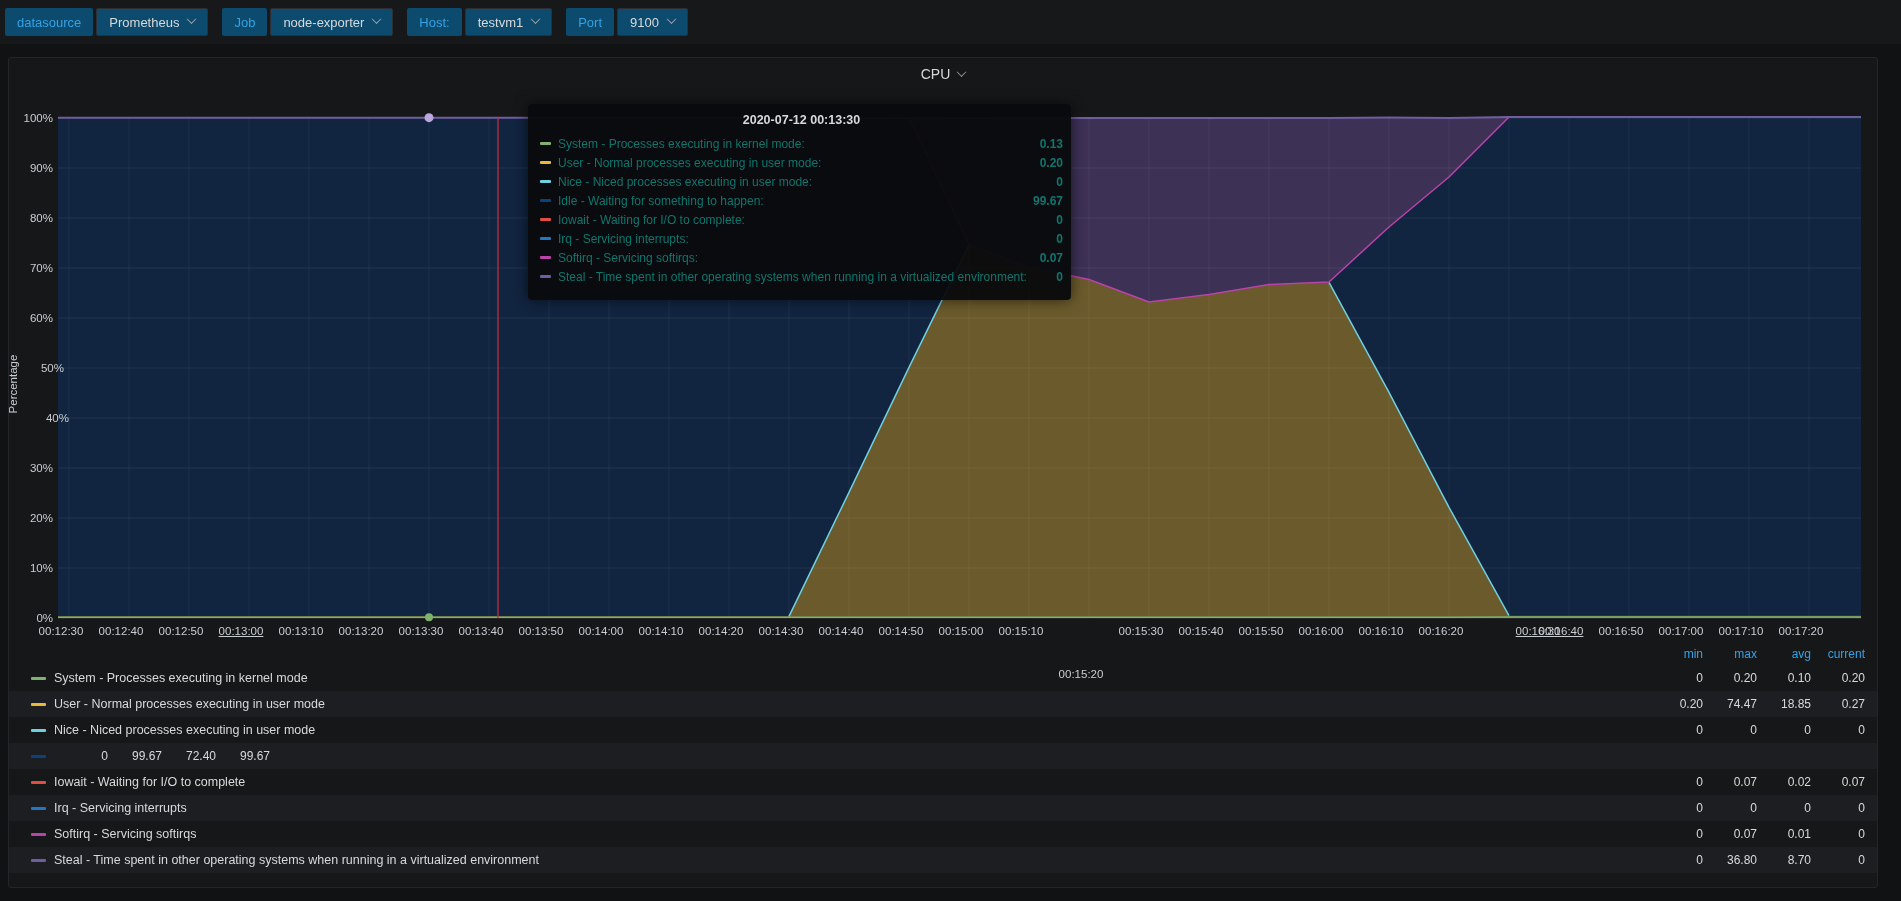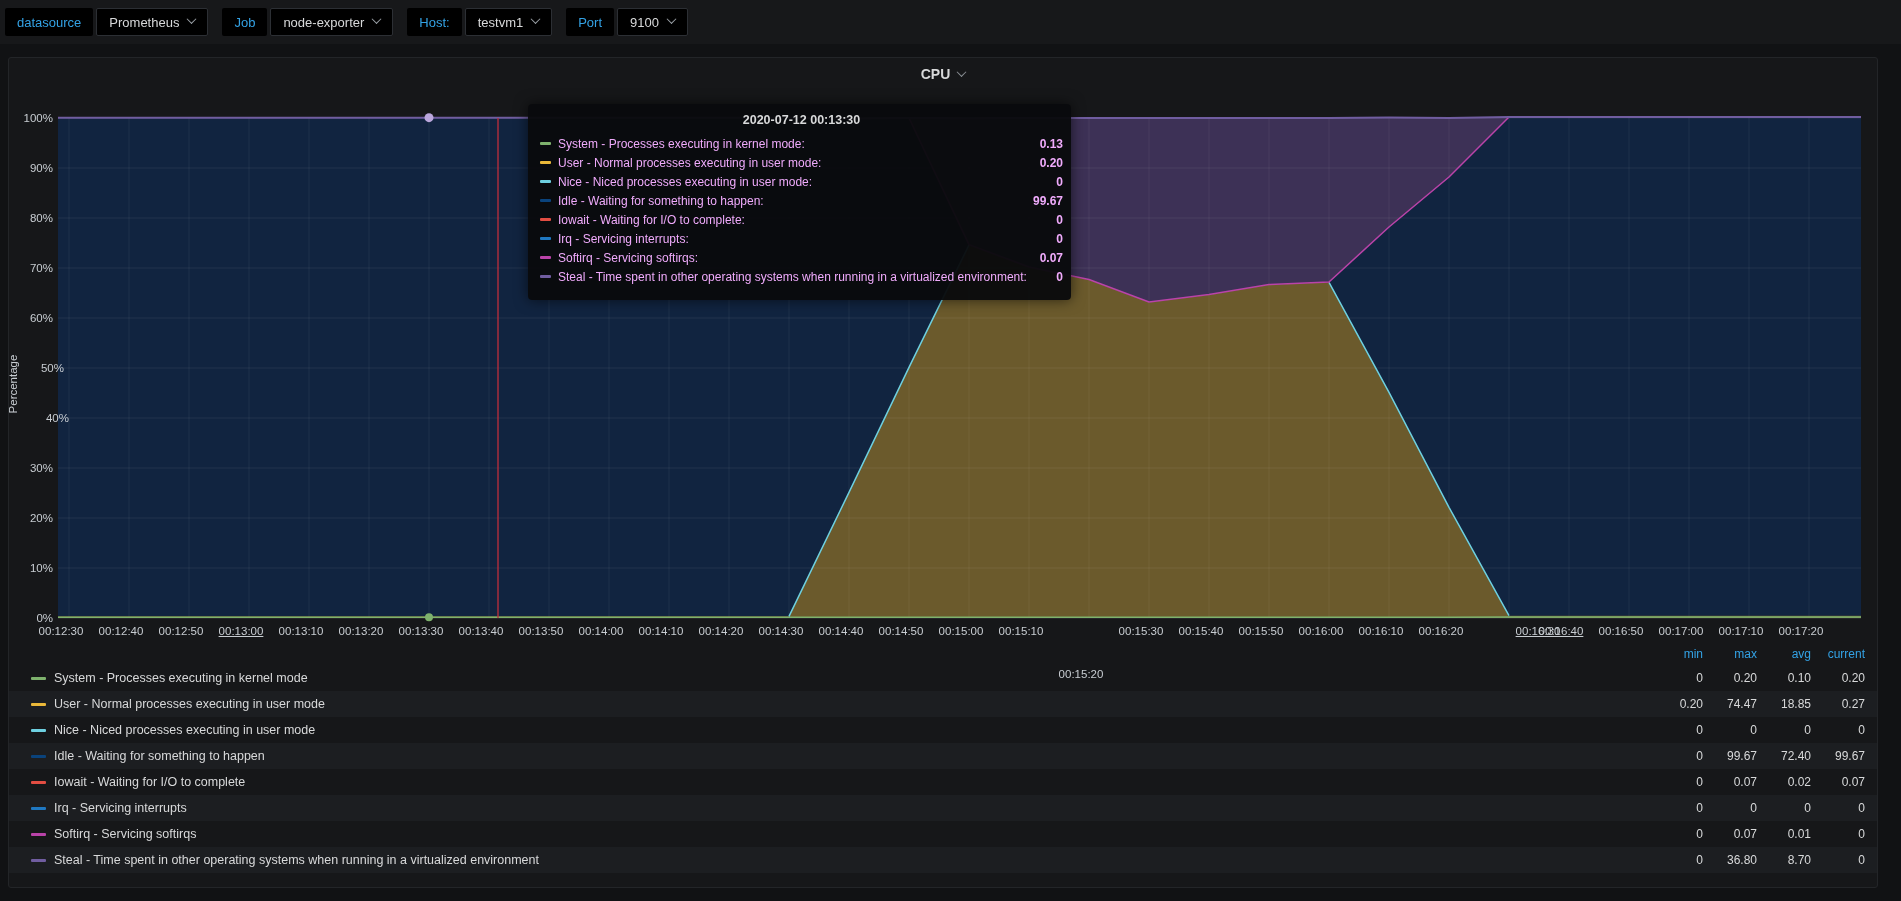--- a/index.html
+++ b/index.html
@@ -1,38 +1,38 @@
 <!DOCTYPE html>
 <html><head>
 <meta charset="utf-8">
 <style>
   * { margin:0; padding:0; box-sizing:border-box; }
   html,body { width:1901px; height:901px; background:#0d0e10; font-family:"Liberation Sans", sans-serif; overflow:hidden; }
   #stage { position:relative; width:1901px; height:901px; background:#111214; }
   
   #toolbar { position:absolute; left:0; top:0; width:1901px; height:44px; background:#17181a; display:flex; align-items:flex-start; padding:8px 0 0 5px; }
   .var-group { display:flex; margin-right:14px; }
-  .chip { height:28px; display:flex; align-items:center; padding:0 12px; background:#000000; border-radius:2px; font-size:13px; }
+  .chip { height:28px; display:flex; align-items:center; padding:0 12px; background:#0c4a6e; border-radius:2px; font-size:13px; }
   .chip.label { color:#33a2e5; font-weight:500; margin-right:3px; }
   .chip.value { color:#d8d9da; border:1px solid #2c2f34; cursor:pointer; }
   .chev { display:inline-block; width:7px; height:7px; border-right:1.5px solid #9aa0a6; border-bottom:1.5px solid #9aa0a6; transform:rotate(45deg) translate(-1px,-1px); margin-left:9px; margin-top:-4px; }
   
   #panel { position:absolute; left:8px; top:57px; width:1870px; height:831px; background:#161719; border:1px solid #232528; border-radius:3px; }
   #panel-header { position:absolute; left:0; top:4px; width:100%; height:24px; display:flex; align-items:center; justify-content:center; cursor:pointer; }
-  #panel-title { color:#d8d9da; font-size:14px; font-weight:bold; }
+  #panel-title { color:#d8d9da; font-size:14px; font-weight:normal; }
   #panel-header .chev { margin-left:8px; margin-top:-2px; border-color:#8a8f94; }
   
   #plot { position:absolute; left:49px; top:39px; }
   .ylab { position:absolute; width:44px; text-align:right; font-size:11.5px; color:#c8cdd2; height:14px; line-height:14px; }
   #yaxis-title { position:absolute; left:-2px; top:266px; width:120px; text-align:center; font-size:11.5px; color:#c8cdd2; transform:rotate(-90deg); transform-origin:60px 60px; }
   .xlab { position:absolute; width:64px; text-align:center; font-size:11.5px; color:#c8cdd2; height:14px; line-height:14px; }
   
   #tooltip { position:absolute; left:519px; top:46px; width:543px; height:196px; background:rgba(9,10,12,0.96); border-radius:4px; box-shadow:0 0 14px rgba(0,0,0,0.6); padding:9px 8px 6px 12px; z-index:30; }
   #tooltip-title { text-align:center; color:#d8d9da; font-size:12.5px; font-weight:bold; margin-bottom:7px; }
-  .tt-row { display:flex; align-items:center; height:19px; font-size:12px; color:#f0abfc; }
+  .tt-row { display:flex; align-items:center; height:19px; font-size:12px; color:#0f766e; }
   .tt-dash { width:11px; height:3px; border-radius:1px; margin-right:7px; flex:none; }
   .tt-label { flex:1; white-space:nowrap; }
   .tt-val { font-weight:bold; text-align:right; }
   
   #legend { position:absolute; left:0px; top:585px; width:1868px; }
   .lg-head { display:flex; height:22px; align-items:center; padding-right:12px; }
   .lg-head .hcell { width:54px; text-align:right; color:#33a2e5; font-size:12px; font-weight:500; }
   .lg-row { display:flex; height:26px; align-items:center; padding:0 12px 0 22px; }
   .lg-row.alt { background:#1c1e21; }
   .lg-dash { width:15px; height:3px; border-radius:1px; margin-right:8px; flex:none; cursor:pointer; }
@@ -248,21 +248,20 @@
           <div class="lg-row">
             <span class="lg-dash" style="background: rgb(110, 208, 224);"></span>
             <span class="lg-name">Nice - Niced processes executing in user mode</span>
             <span class="lg-val">0</span>
             <span class="lg-val">0</span>
             <span class="lg-val">0</span>
             <span class="lg-val">0</span>
           </div>
           <div class="lg-row alt">
             <span class="lg-dash" style="background: rgb(10, 67, 124);"></span>
-            <span class="lg-name">Idle - Waiting for something to happen</span>
             <span class="lg-val">0</span>
             <span class="lg-val">99.67</span>
             <span class="lg-val">72.40</span>
             <span class="lg-val">99.67</span>
           </div>
           <div class="lg-row">
             <span class="lg-dash" style="background: rgb(226, 77, 66);"></span>
             <span class="lg-name">Iowait - Waiting for I/O to complete</span>
             <span class="lg-val">0</span>
             <span class="lg-val">0.07</span>

